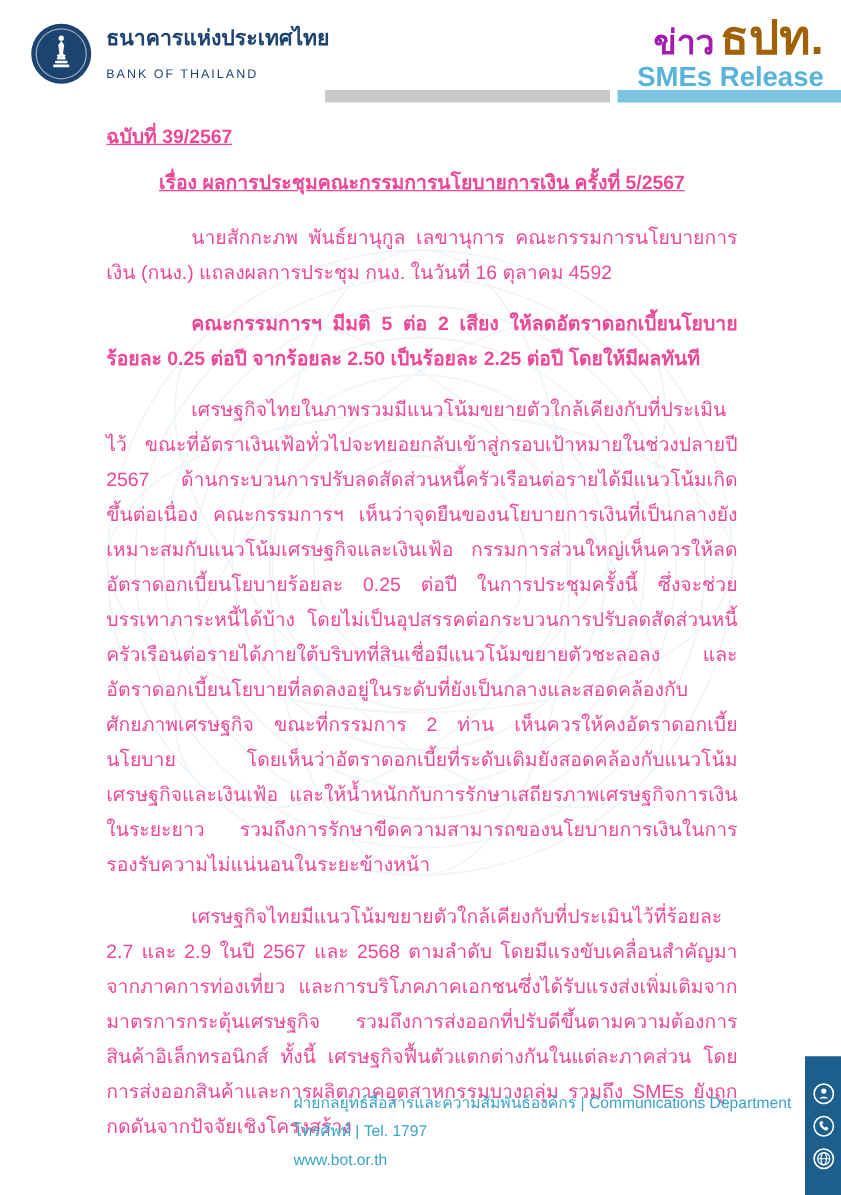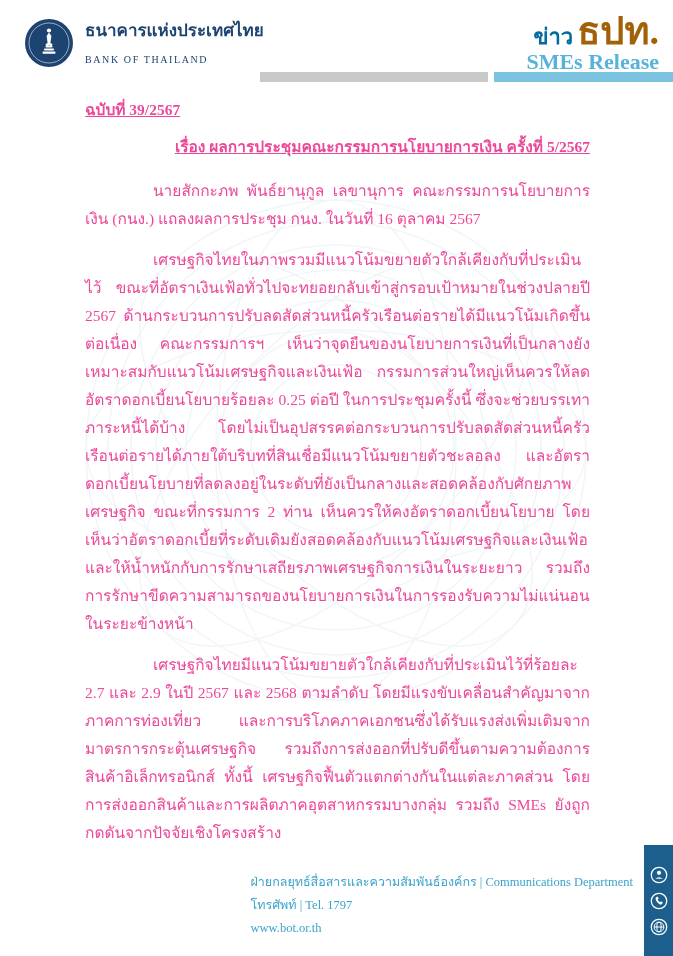--- a/index.html
+++ b/index.html
@@ -1,39 +1,39 @@
 <!DOCTYPE html>
 <html><head>
 <meta charset="utf-8">
 <style>
   html,body{margin:0;padding:0;background:#ffffff;}
   .page{
     position:relative;
     width:673px;height:956px;
     background:#ffffff;
     overflow:hidden;
-    font-family:Liberation Serif, serif;
+    font-family:Liberation Sans, sans-serif;
   }
 
   
   .brand{
     position:absolute;top:18px;left:24px;
     display:flex;align-items:center;gap:11px;
   }
   .brand .names .th{
     font-size:17px;color:#1d4370;font-weight:600;line-height:1.15;
   }
   .brand .names .en{
     font-size:10px;color:#1d4370;letter-spacing:1.6px;margin-top:14px;
   }
   .masthead{
     position:absolute;top:12px;right:14px;text-align:right;line-height:1;
   }
   .masthead .line1{white-space:nowrap;}
-  .masthead .news-th{font-size:22px;font-weight:bold;color:#0369a1;}
+  .masthead .news-th{font-size:27px;font-weight:bold;color:#a21caf;}
   .masthead .news-brand{font-size:38px;font-weight:bold;color:#a16207;}
   .masthead .news-en{
     font-size:22px;font-weight:bold;color:#58b2d9;margin-top:1px;
   }
   .bar{position:absolute;top:72px;height:10px;}
   .bar-gray{left:260px;width:228px;background:#c9c9c9;}
   .bar-blue{left:494px;width:179px;background:#7cc3e2;}
 
   
   .watermark{
@@ -43,21 +43,21 @@
 
   
   .content{
     position:absolute;top:96px;left:85px;width:505px;z-index:1;
     color:#ec4899;font-size:15.5px;line-height:28px;
   }
   .issue-no{
     font-weight:bold;text-decoration:underline;margin:0 0 9px 0;
   }
   .doc-title{
-    font-weight:bold;text-decoration:underline;text-align:right;
+    font-weight:bold;text-decoration:underline;text-align:center;
     margin:0 0 16px 0;
   }
   .content p.para{
     margin:0 0 13px 0;
     text-indent:68px;
     text-align:justify;
   }
   .content p.para.bold{font-weight:bold;}
 
   
@@ -121,21 +121,22 @@
     <div class="news-en">SMEs Release</div>
   </div>
 
   <div class="bar bar-gray"></div>
   <div class="bar bar-blue"></div>
 
   <div class="content">
     <p class="issue-no">ฉบับที่ 39/2567</p>
     <p class="doc-title">เรื่อง ผลการประชุมคณะกรรมการนโยบายการเงิน ครั้งที่ 5/2567</p>
 
-    <p class="para">นายสักกะภพ พันธ์ยานุกูล เลขานุการ คณะกรรมการนโยบายการเงิน (กนง.) แถลงผลการประชุม กนง. ในวันที่ 16 ตุลาคม 2567</p>
+    <p class="para">นายสักกะภพ พันธ์ยานุกูล เลขานุการ คณะกรรมการนโยบายการเงิน (กนง.) แถลงผลการประชุม กนง. ในวันที่ 16 ตุลาคม 4592</p>
+    <p class="para bold">คณะกรรมการฯ มีมติ 5 ต่อ 2 เสียง ให้ลดอัตราดอกเบี้ยนโยบายร้อยละ 0.25 ต่อปี จากร้อยละ 2.50 เป็นร้อยละ 2.25 ต่อปี โดยให้มีผลทันที</p>
     <p class="para">เศรษฐกิจไทยในภาพรวมมีแนวโน้มขยายตัวใกล้เคียงกับที่ประเมินไว้ ขณะที่อัตราเงินเฟ้อทั่วไปจะทยอยกลับเข้าสู่กรอบเป้าหมายในช่วงปลายปี 2567 ด้านกระบวนการปรับลดสัดส่วนหนี้ครัวเรือนต่อรายได้มีแนวโน้มเกิดขึ้นต่อเนื่อง คณะกรรมการฯ เห็นว่าจุดยืนของนโยบายการเงินที่เป็นกลางยังเหมาะสมกับแนวโน้มเศรษฐกิจและเงินเฟ้อ กรรมการส่วนใหญ่เห็นควรให้ลดอัตราดอกเบี้ยนโยบายร้อยละ 0.25 ต่อปี ในการประชุมครั้งนี้ ซึ่งจะช่วยบรรเทาภาระหนี้ได้บ้าง โดยไม่เป็นอุปสรรคต่อกระบวนการปรับลดสัดส่วนหนี้ครัวเรือนต่อรายได้ภายใต้บริบทที่สินเชื่อมีแนวโน้มขยายตัวชะลอลง และอัตราดอกเบี้ยนโยบายที่ลดลงอยู่ในระดับที่ยังเป็นกลางและสอดคล้องกับศักยภาพเศรษฐกิจ ขณะที่กรรมการ 2 ท่าน เห็นควรให้คงอัตราดอกเบี้ยนโยบาย โดยเห็นว่าอัตราดอกเบี้ยที่ระดับเดิมยังสอดคล้องกับแนวโน้มเศรษฐกิจและเงินเฟ้อ และให้น้ำหนักกับการรักษาเสถียรภาพเศรษฐกิจการเงินในระยะยาว รวมถึงการรักษาขีดความสามารถของนโยบายการเงินในการรองรับความไม่แน่นอนในระยะข้างหน้า</p>
     <p class="para">เศรษฐกิจไทยมีแนวโน้มขยายตัวใกล้เคียงกับที่ประเมินไว้ที่ร้อยละ 2.7 และ 2.9 ในปี 2567 และ 2568 ตามลำดับ โดยมีแรงขับเคลื่อนสำคัญมาจากภาคการท่องเที่ยว และการบริโภคภาคเอกชนซึ่งได้รับแรงส่งเพิ่มเติมจากมาตรการกระตุ้นเศรษฐกิจ รวมถึงการส่งออกที่ปรับดีขึ้นตามความต้องการสินค้าอิเล็กทรอนิกส์ ทั้งนี้ เศรษฐกิจฟื้นตัวแตกต่างกันในแต่ละภาคส่วน โดยการส่งออกสินค้าและการผลิตภาคอุตสาหกรรมบางกลุ่ม รวมถึง SMEs ยังถูกกดดันจากปัจจัยเชิงโครงสร้าง</p>
 
   </div>
 
   <div class="footer-text">
     <div>ฝ่ายกลยุทธ์สื่อสารและความสัมพันธ์องค์กร | Communications Department</div>
     <div>โทรศัพท์ | Tel. 1797</div>
     <div>www.bot.or.th</div>
   </div>

